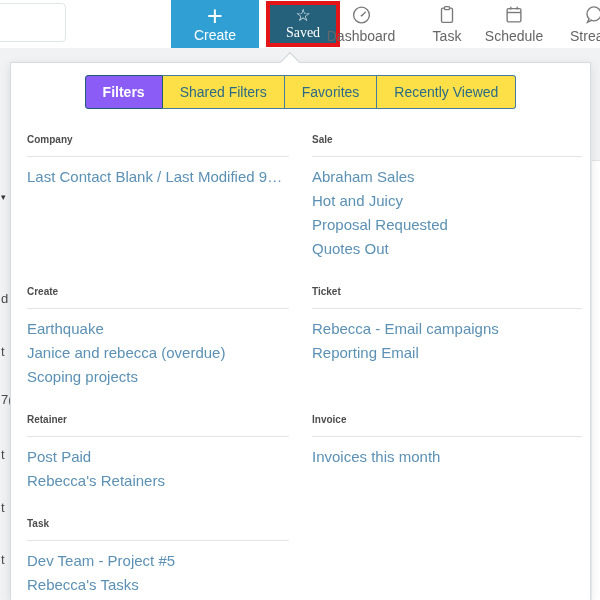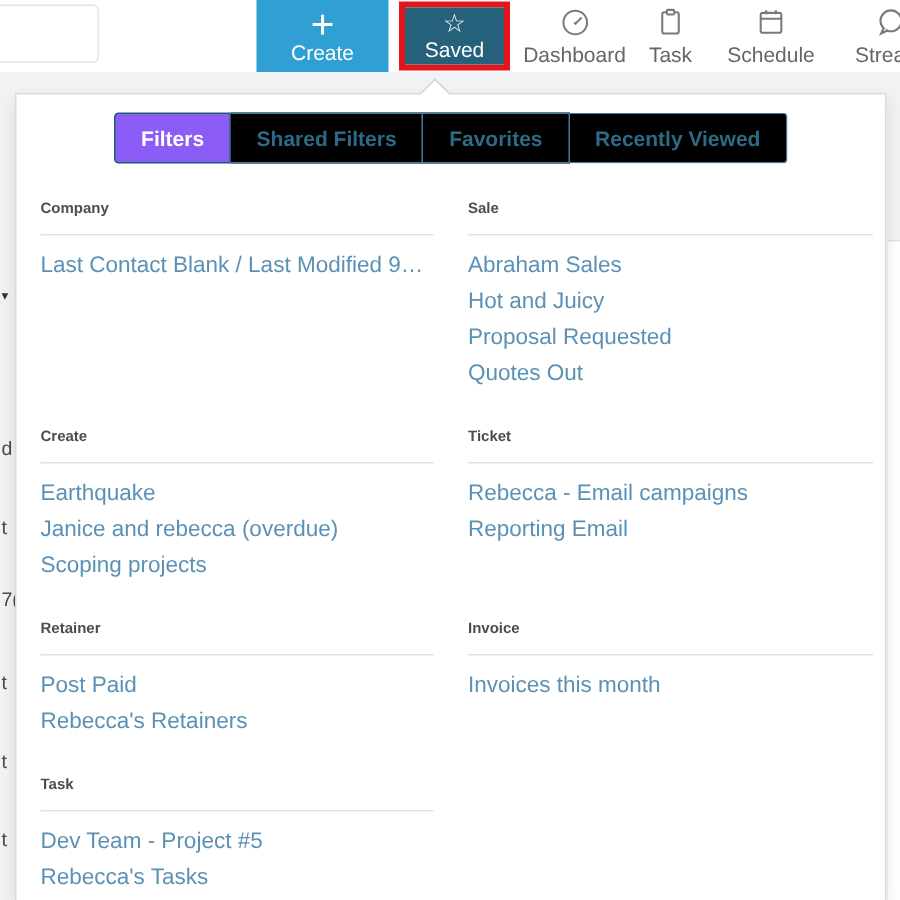--- a/index.html
+++ b/index.html
@@ -20,36 +20,36 @@
 
   
   .toolbar { position:absolute; left:0; top:0; width:600px; height:48px; background:#fff; }
   .search-box { position:absolute; left:-18px; top:3px; width:84px; height:39px; background:#fff; border:1px solid #e3e6e9; border-radius:4px; }
   .create-btn { position:absolute; left:171px; top:0; width:88px; height:48px; background:#2f9fd4; color:#fff; display:flex; flex-direction:column; align-items:center; justify-content:center; cursor:pointer; }
   .create-btn .plus { font-size:27px; line-height:22px; font-weight:200; }
   .create-btn .lbl { font-size:14px; line-height:17px; }
   .saved-highlight { position:absolute; left:266px; top:1px; width:74px; height:46px; border:4px solid #e41519; }
   .saved-btn { width:100%; height:100%; background:#26617c; color:#fff; display:flex; flex-direction:column; align-items:center; justify-content:center; cursor:pointer; }
   .saved-btn .star { font-size:17px; line-height:18px; }
-  .saved-btn .lbl { font-size:14px; line-height:16px; }
+  .saved-btn .lbl { font-size:14px; line-height:16px;font-family:Liberation Serif, serif; }
   .tb-item { position:absolute; top:0; height:48px; display:flex; flex-direction:column; align-items:center; justify-content:center; color:#666; cursor:pointer; }
   .tb-item svg { stroke:#7a7a7a; fill:none; stroke-width:1.5; }
   .tb-item .lbl { font-size:14px; line-height:16px; margin-top:2px; white-space:nowrap; }
-  .tb-dashboard { left:344px; width:78px; }
+  .tb-dashboard { left:322px; width:78px; }
   .tb-task { left:412px; width:70px; }
   .tb-schedule { left:479px; width:70px; }
   .tb-stream { left:563px; width:70px; align-items:flex-start; padding-left:7px; }
   .tb-stream svg { margin-left:12px; }
 
   
   .panel { position:absolute; left:10px; top:62px; width:581px; height:538px; background:#fff; border:1px solid #d6dbdf; border-bottom:none; box-shadow:0 3px 10px rgba(0,0,0,.10); }
   .caret { position:absolute; left:272px; top:-8px; width:14px; height:14px; background:#fff; border-left:1px solid #cdd2d6; border-top:1px solid #cdd2d6; transform:rotate(45deg); }
 
   .tabs { display:flex; justify-content:center; margin-top:12px; }
-  .tab { height:34px; line-height:32px; padding:0 17px; font-size:14px; color:#2c6b86; background:#000000; border:1px solid #447d9c; border-left:none; cursor:pointer; white-space:nowrap;font-weight:bold; }
+  .tab { height:34px; line-height:32px; padding:0 17px; font-size:14px; color:#2c6b86; background:#fde047; border:1px solid #447d9c; border-left:none; cursor:pointer; white-space:nowrap; }
   .tab:first-child { border-left:1px solid #447d9c; border-radius:3px 0 0 3px; }
   .tab:last-child { border-radius:0 3px 3px 0; }
   .tab.selected { background:#8b5cf6; border-color:#1e5c74; color:#fff; font-weight:700; }
 
   .content { margin:22px 8px 0 16px; display:grid; grid-template-columns:262px 1fr; column-gap:23px; }
   .section { margin-bottom:22px; }
   .section-title { font-size:10px; font-weight:700; color:#4d4d4d; line-height:17px; padding-bottom:8px; border-bottom:1px solid #e3e3e3; }
   .links { margin-top:8px; }
   .flink { display:block; font-size:15px; line-height:24px; color:#5b91b4; cursor:pointer; white-space:nowrap; overflow:hidden; text-overflow:ellipsis; text-decoration:none; }
 </style>

